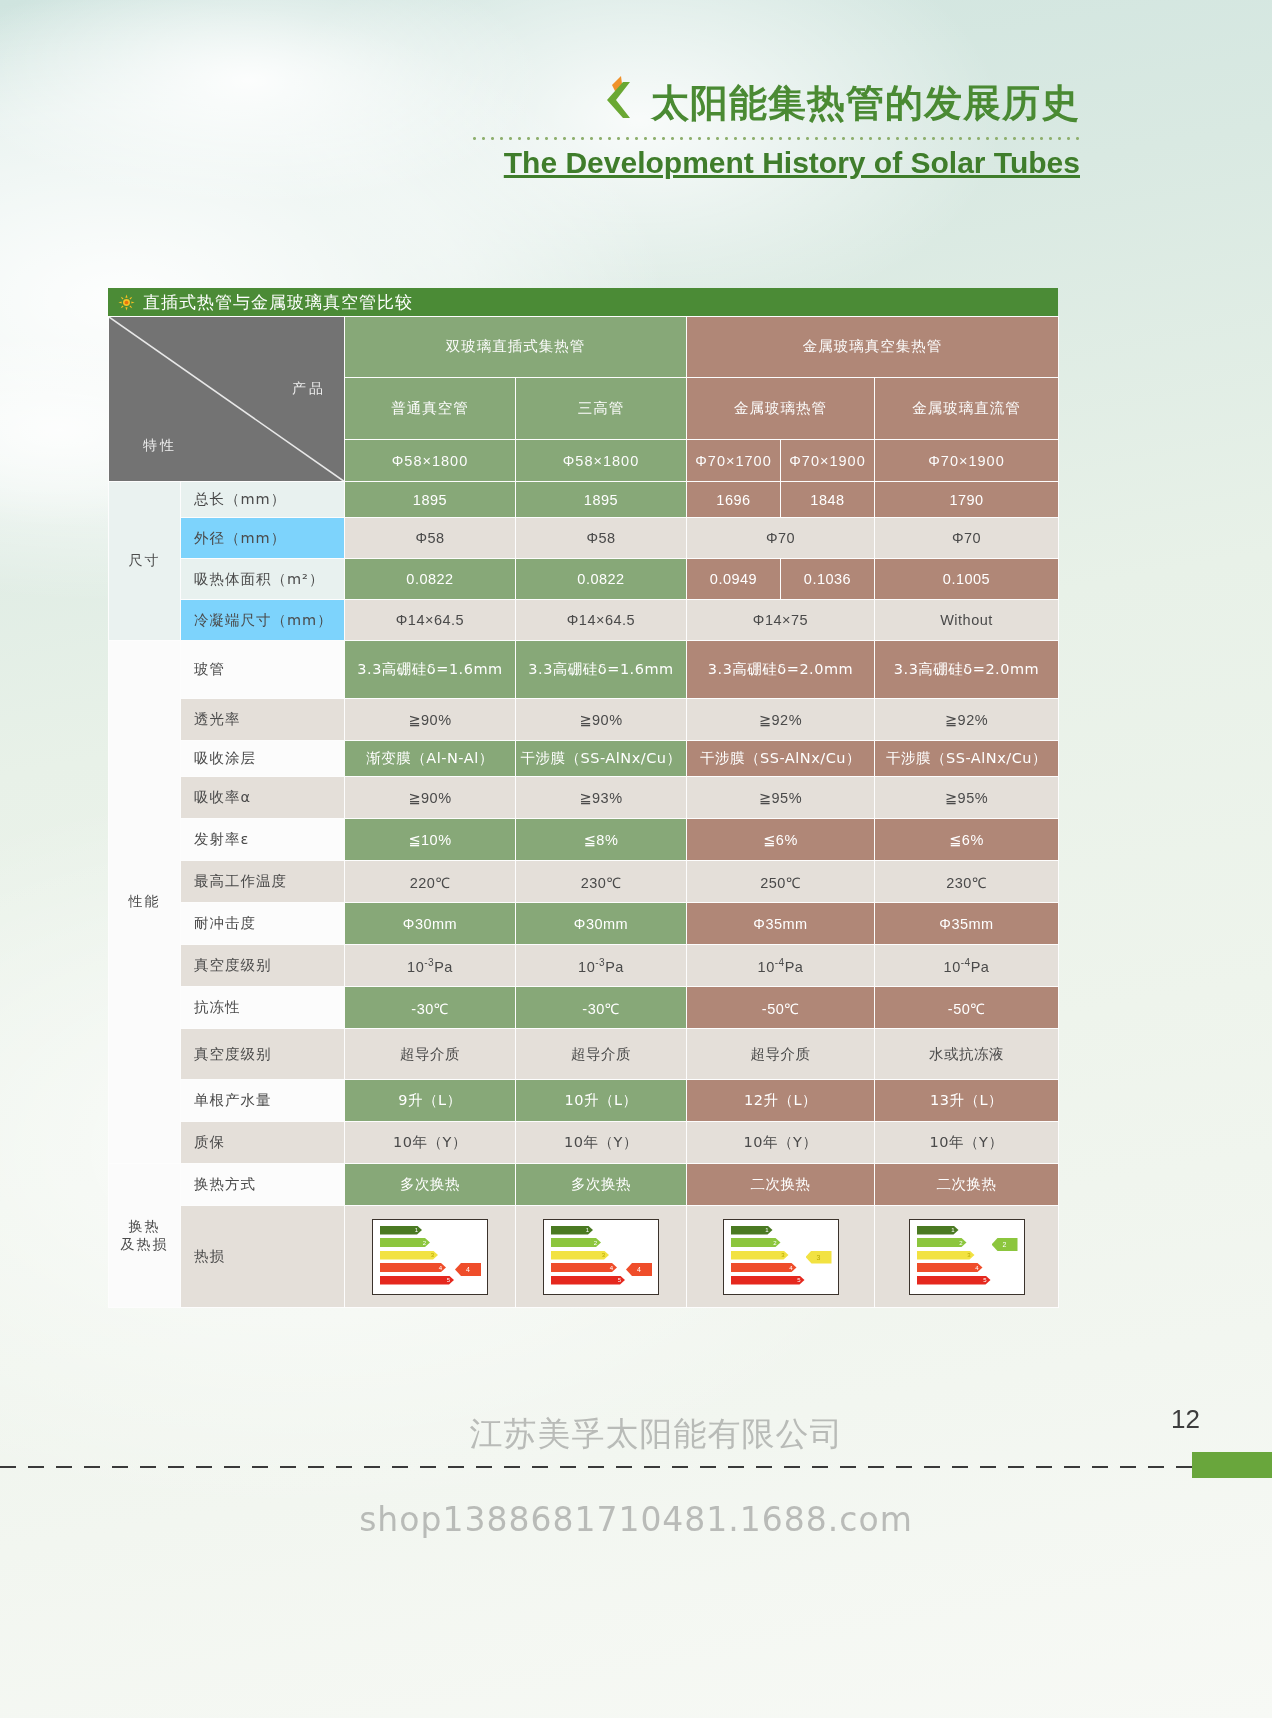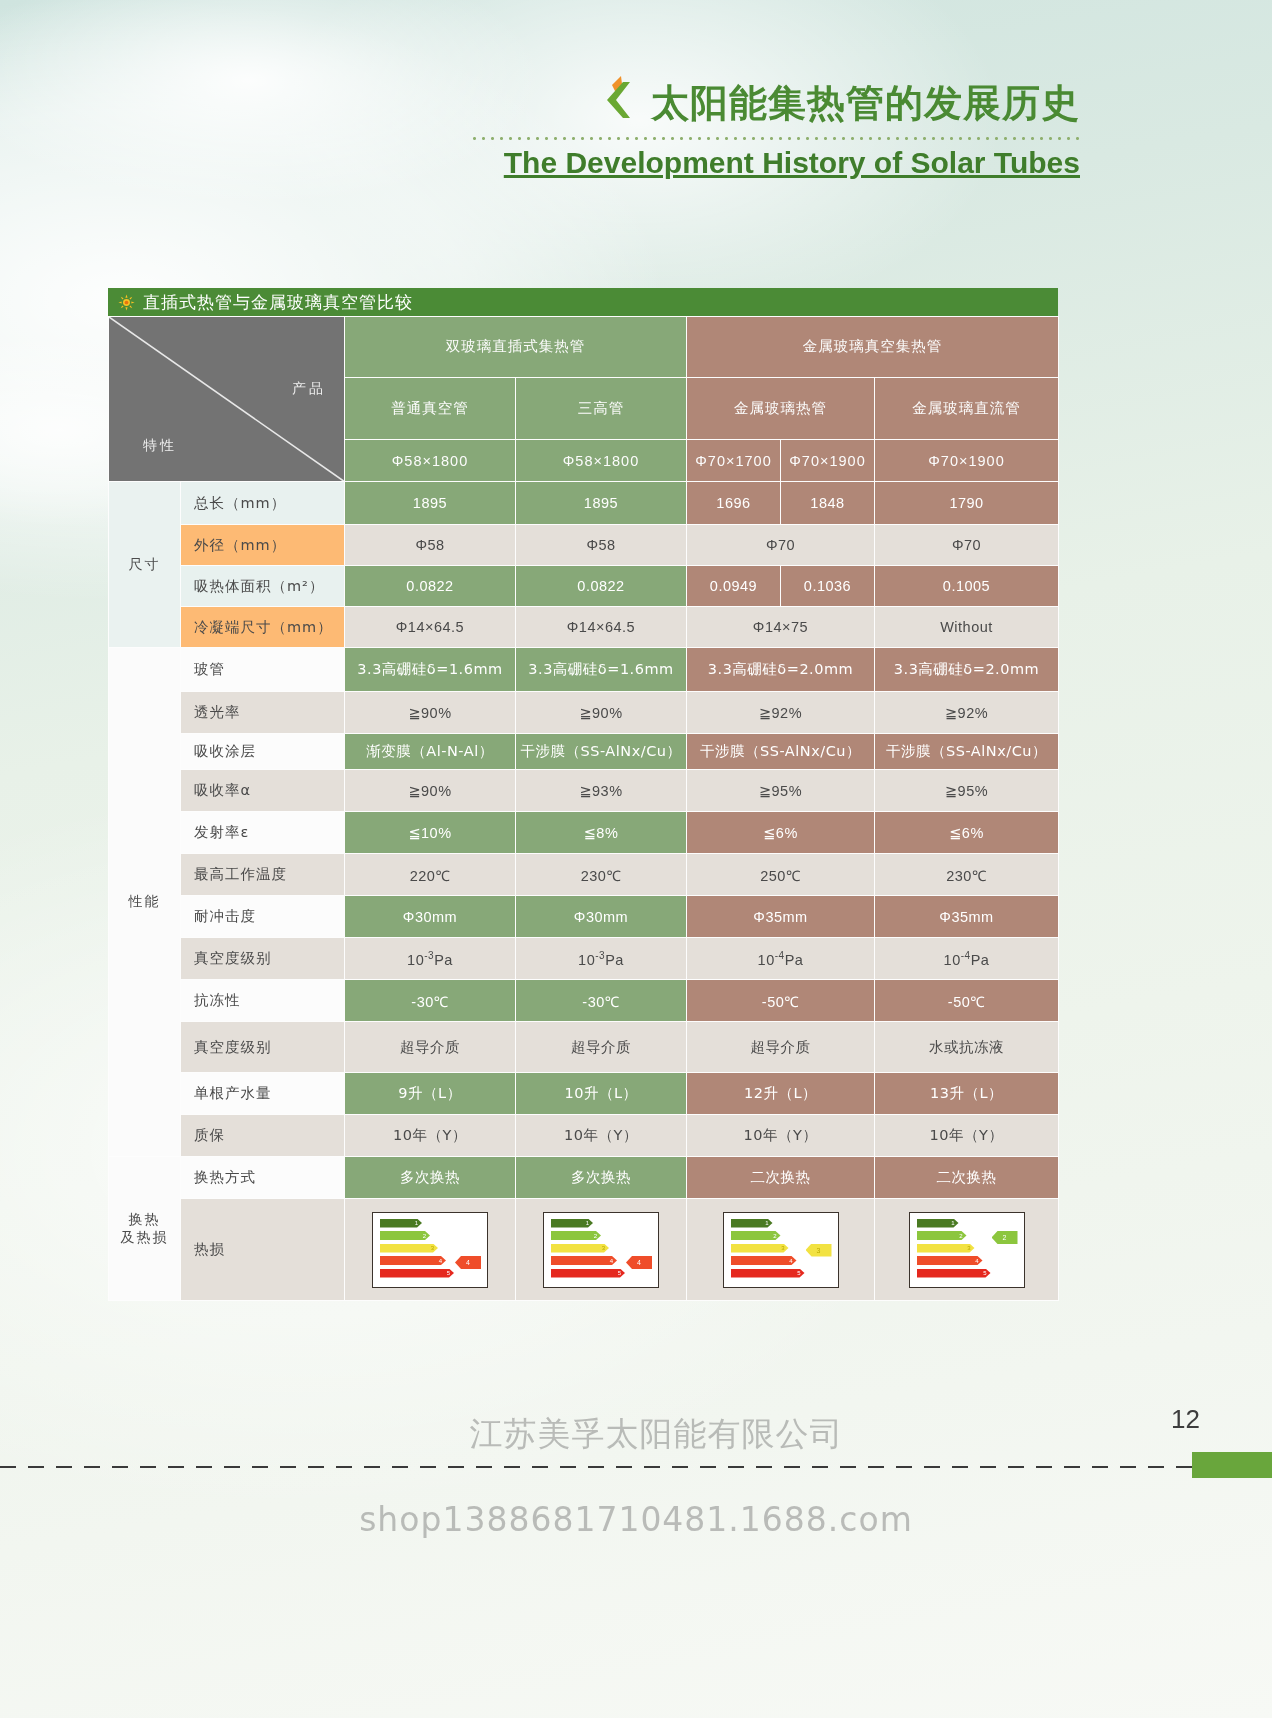--- a/index.html
+++ b/index.html
@@ -66,21 +66,21 @@
       color:#ededed; font-size:14px; letter-spacing:3px; }
 
   .g-head { background:#87a878; color:#fcfcfc; text-align:center; font-size:14.5px; letter-spacing:1px; }
   .b-head { background:#b08777; color:#fcfcfc; text-align:center; font-size:14.5px; letter-spacing:1px; }
 
   
   .lab-side { background:#eaf2f0; text-align:center; font-size:14px; color:#4c4c4c; letter-spacing:2px; width:72px; }
   .lab-side2 { background:#fbfbfb; text-align:center; font-size:14px; color:#4c4c4c; letter-spacing:2px; width:72px; }
   .lab-name  { text-align:left; padding-left:13px; font-size:14.5px; color:#4a4a4a; letter-spacing:1px; }
   .lab-a { background:#e8f1ef; }
-  .lab-b { background:#fdba74; }
+  .lab-b { background:#7dd3fc; }
   .lab-c { background:#fcfcfc; }
   .lab-d { background:#e4dfd9; }
 
   .v { text-align:center; font-size:14.5px; letter-spacing:0.5px; }
   .v-green  { background:#87a878; color:#ffffff; }
   .v-brown  { background:#b08777; color:#ffffff; }
   .v-light  { background:#e4dfd9; color:#4a4a4a; }
 
   .sup { font-size:10px; vertical-align:super; }
 
@@ -197,21 +197,21 @@
       <tr>
         <td class="g-head" style="height:38px">Φ58×1800</td>
         <td class="g-head">Φ58×1800</td>
         <td class="b-head">Φ70×1700</td>
         <td class="b-head">Φ70×1900</td>
         <td class="b-head">Φ70×1900</td>
       </tr>
 
       <tr>
         <td class="lab-side cn" rowspan="4">尺寸</td>
-        <td class="lab-name lab-a cn" style="height:43px">总长（mm）</td>
+        <td class="lab-name lab-a cn" style="height:36px">总长（mm）</td>
         <td class="v v-green">1895</td>
         <td class="v v-green">1895</td>
         <td class="v v-brown">1696</td>
         <td class="v v-brown">1848</td>
         <td class="v v-brown">1790</td>
       </tr>
       <tr>
         <td class="lab-name lab-b cn" style="height:41px">外径（mm）</td>
         <td class="v v-light">Φ58</td>
         <td class="v v-light">Φ58</td>
@@ -229,21 +229,21 @@
       <tr>
         <td class="lab-name lab-b cn" style="height:41px">冷凝端尺寸（mm）</td>
         <td class="v v-light">Φ14×64.5</td>
         <td class="v v-light">Φ14×64.5</td>
         <td class="v v-light" colspan="2">Φ14×75</td>
         <td class="v v-light">Without</td>
       </tr>
 
       <tr>
         <td class="lab-side2 cn" rowspan="12">性能</td>
-        <td class="lab-name lab-c cn" style="height:44px">玻管</td>
+        <td class="lab-name lab-c cn" style="height:58px">玻管</td>
         <td class="v v-green cn">3.3高硼硅δ=1.6mm</td>
         <td class="v v-green cn">3.3高硼硅δ=1.6mm</td>
         <td class="v v-brown cn" colspan="2">3.3高硼硅δ=2.0mm</td>
         <td class="v v-brown cn">3.3高硼硅δ=2.0mm</td>
       </tr>
       <tr>
         <td class="lab-name lab-d cn" style="height:42px">透光率</td>
         <td class="v v-light">≧90%</td>
         <td class="v v-light">≧90%</td>
         <td class="v v-light" colspan="2">≧92%</td>

